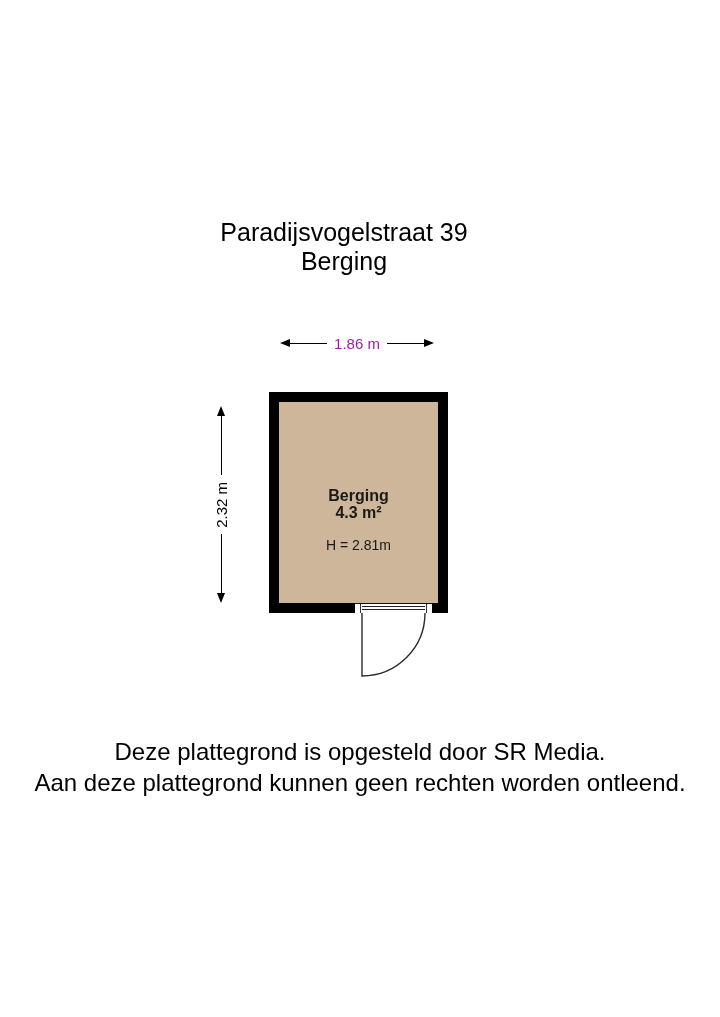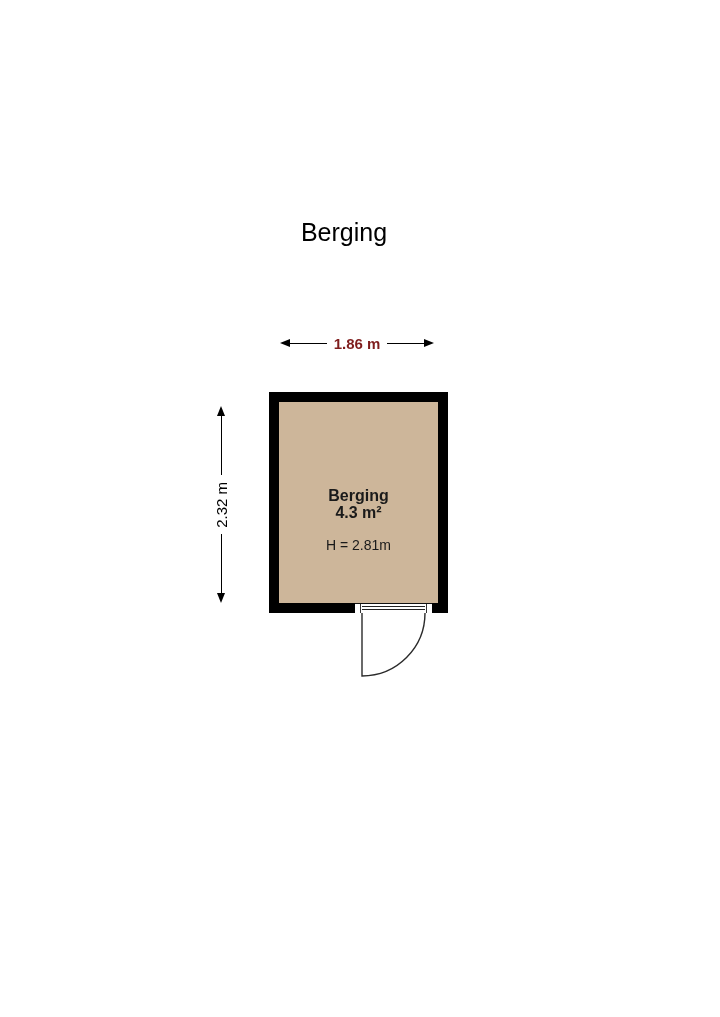--- a/index.html
+++ b/index.html
@@ -36,22 +36,21 @@
     width: 154px;
     height: 18px;
     display: flex;
     align-items: center;
   }
   .dim-line-h { flex: 1; height: 0; border-top: 1.5px solid #000; }
   .dim-label-h {
     padding: 0 7px;
     font-size: 15px;
     white-space: nowrap;
-    color: #7f1d1d;
-    font-weight: bold;
+    color: #a21caf;
   }
   .arr-left  { width:0; height:0; border-top:4.5px solid transparent; border-bottom:4.5px solid transparent; border-right:10px solid #000; }
   .arr-right { width:0; height:0; border-top:4.5px solid transparent; border-bottom:4.5px solid transparent; border-left:10px solid #000; }
   .arr-up    { width:0; height:0; border-left:4.5px solid transparent; border-right:4.5px solid transparent; border-bottom:10px solid #000; }
   .arr-down  { width:0; height:0; border-left:4.5px solid transparent; border-right:4.5px solid transparent; border-top:10px solid #000; }
 
   
   #dim-height {
     position: absolute;
     left: 212px;
@@ -136,20 +135,21 @@
     line-height: 31px;
     color: #000000;
   }
 </style>
 </head>
 <body>
 
 <div id="page">
 
   <div id="title-block">
+    <div>Paradijsvogelstraat 39</div>
     <div>Berging</div>
   </div>
 
   <div id="dim-width">
     <span class="arr-left"></span>
     <span class="dim-line-h"></span>
     <span class="dim-label-h">1.86 m</span>
     <span class="dim-line-h"></span>
     <span class="arr-right"></span>
   </div>
@@ -175,14 +175,18 @@
   <div id="room-labels">
     <div class="room-name">Berging</div>
     <div class="room-area">4.3 m²</div>
     <div class="room-ceiling">H = 2.81m</div>
   </div>
 
   <svg id="door-swing" viewBox="0 0 75 70">
     <path d="M5 0 L5 63 A63 63 0 0 0 68 0" fill="none" stroke="#2b2b2b" stroke-width="1.4"></path>
   </svg>
 
+  <div id="footer-block">
+    <div>Deze plattegrond is opgesteld door SR Media.</div>
+    <div>Aan deze plattegrond kunnen geen rechten worden ontleend.</div>
+  </div>
 
 </div>
 
 </body></html>

